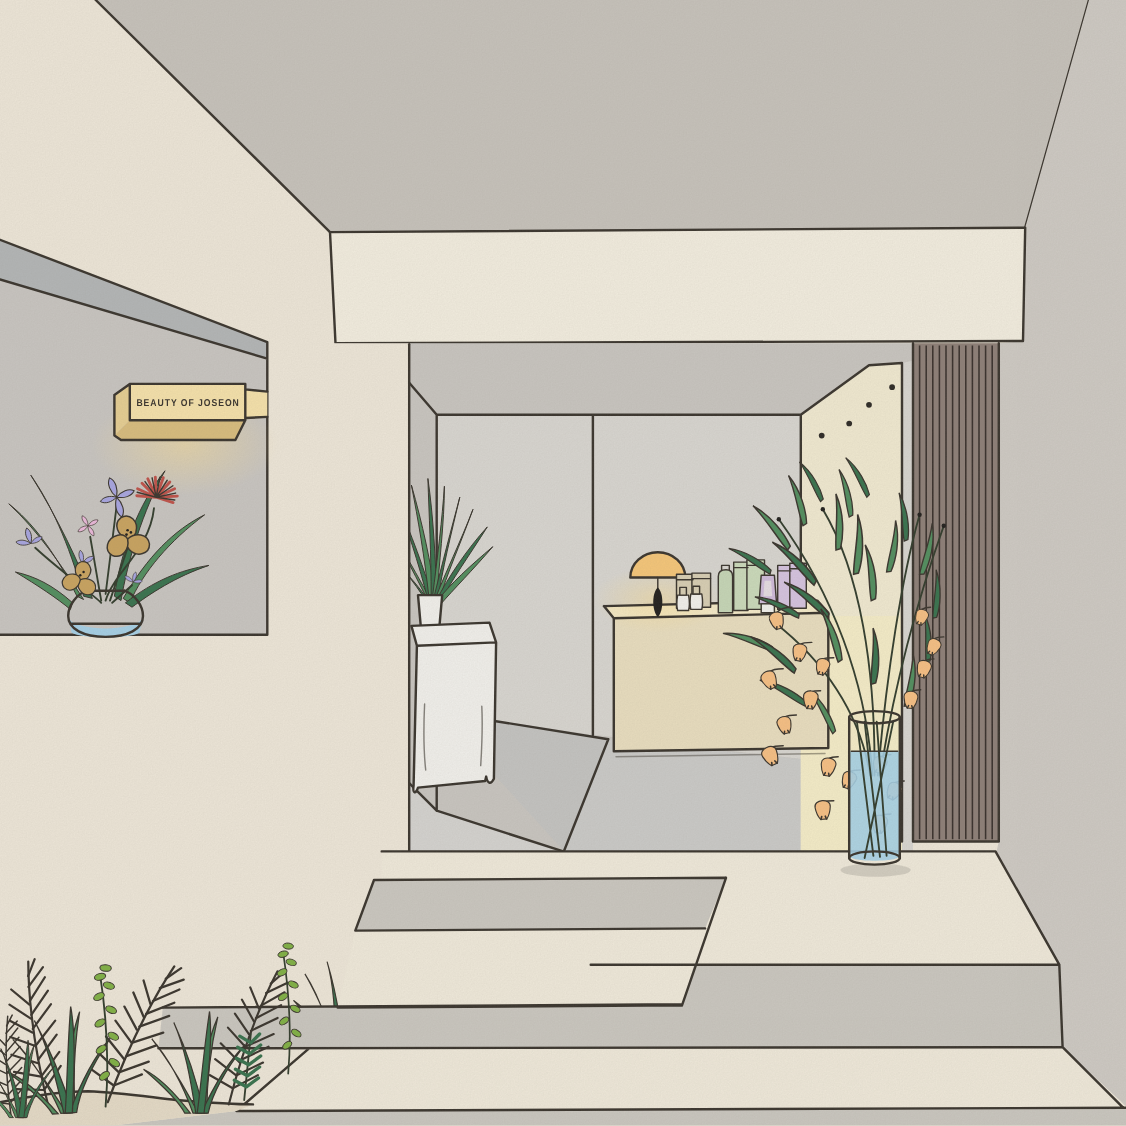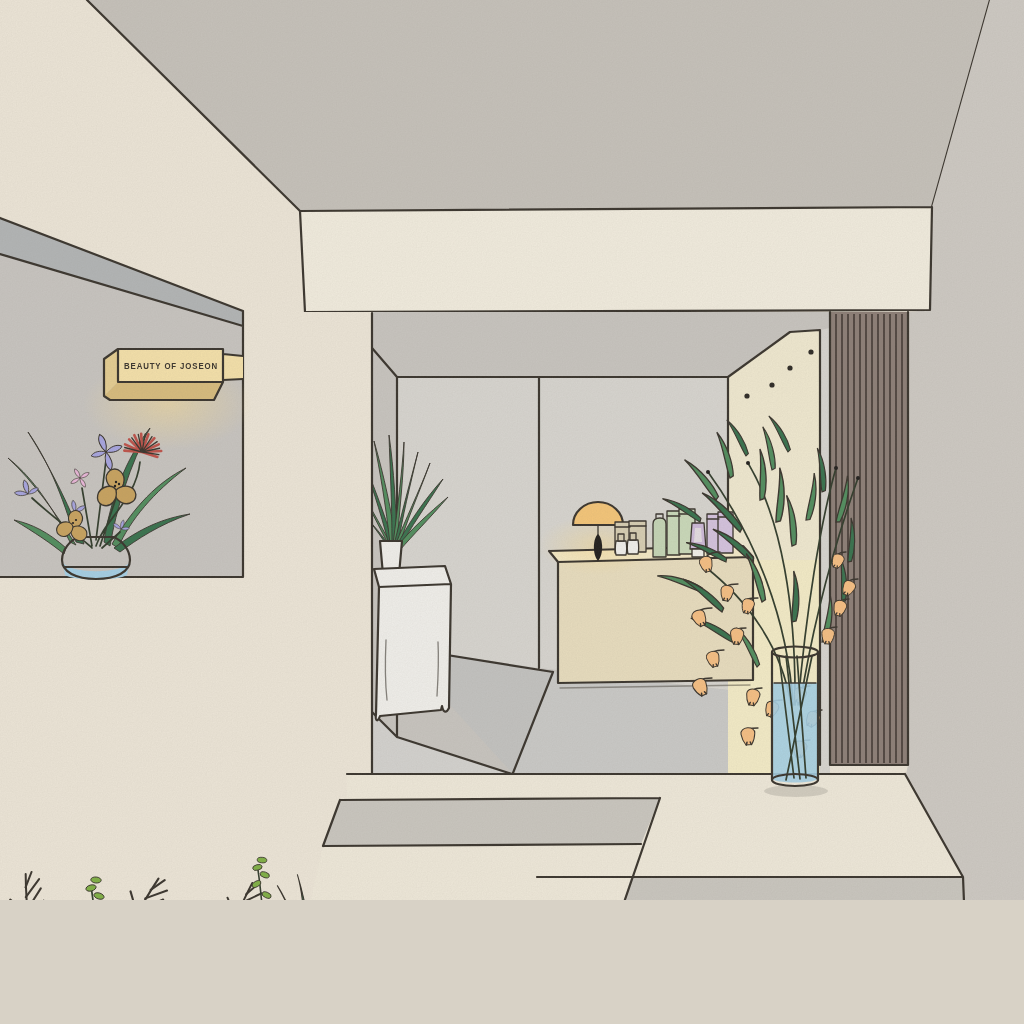--- a/index.html
+++ b/index.html
@@ -10,21 +10,21 @@
     --countertop:#f6ecca; --counterfront:#eadfc0;
     --stepgrey:#cbc8c1; --creamstep:#f1ebdc; --mound:#e6dcc8;
     --water:#a5d1e8; --lamp:#f7c778; --leaf:#4f8d5d; --leafdark:#35714c; --leafbright:#7fb143;
     --bell:#f8c083; --iris:#a7a5e2; --pink:#ecb9dc; --tanflower:#c9a35e; --redflower:#bf5048;
     --signface:#f7e3ab; --signside:#e7cf92; --signbottom:#d9bd7d;
     --pot:#f3f2ee; --greenbox:#cbdbbb; --greenbottle:#c6d7b7;
     --purplebox:#d6c4e1; --purpletube:#cfbbdb; --tanbox:#d8cfb4;
     --outline:#37322b; --black:#1e1c1a;
   }
   html,body{margin:0;padding:0;background:#d8d2c6;}
-  #canvas{width:1024px;height:900px;overflow:hidden;position:relative;background:var(--paper);}
+  #canvas{width:1024px;height:1023px;overflow:hidden;position:relative;background:var(--paper);}
   svg{display:block;}
   .ink{fill:none;stroke:var(--outline);stroke-width:2.2;stroke-linecap:round;stroke-linejoin:round;}
   .inkt{fill:none;stroke:var(--outline);stroke-width:1.3;stroke-linecap:round;stroke-linejoin:round;}
   .o-thin{stroke:var(--outline);stroke-width:0.9;}
   .o-grn{fill:none;stroke:#2f3a2a;stroke-width:1.7;stroke-linecap:round;}
   .f-paper{fill:var(--paper)} .f-ceiling{fill:var(--ceiling)} .f-wallgrey{fill:var(--wallgrey)}
   .f-beam{fill:var(--beam)} .f-band{fill:var(--band)} .f-niche{fill:var(--niche)}
   .f-panel{fill:var(--panel)} .f-intbg{fill:var(--interiorbg)}
   .f-accent{fill:var(--accentwall)} .f-accent2{fill:var(--accentwall2)}
   .f-slats{fill:var(--slats)} .f-floor{fill:var(--floor)} .f-floorl{fill:var(--floorlight)} .f-floorm{fill:var(--floormid)}

